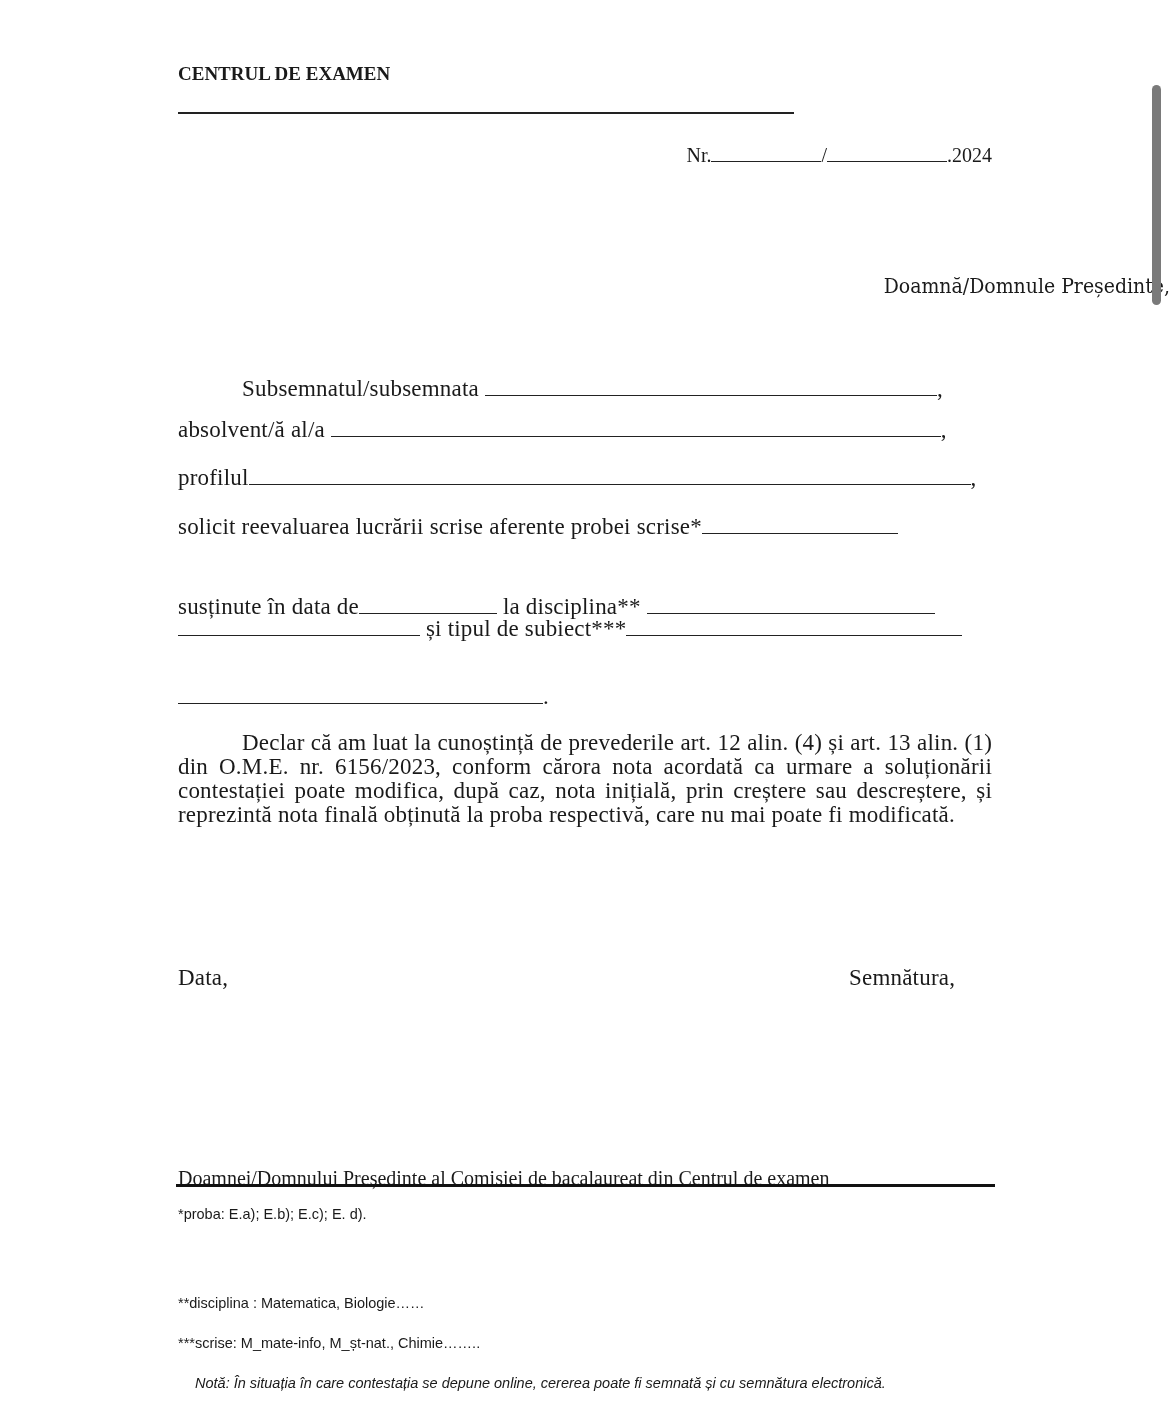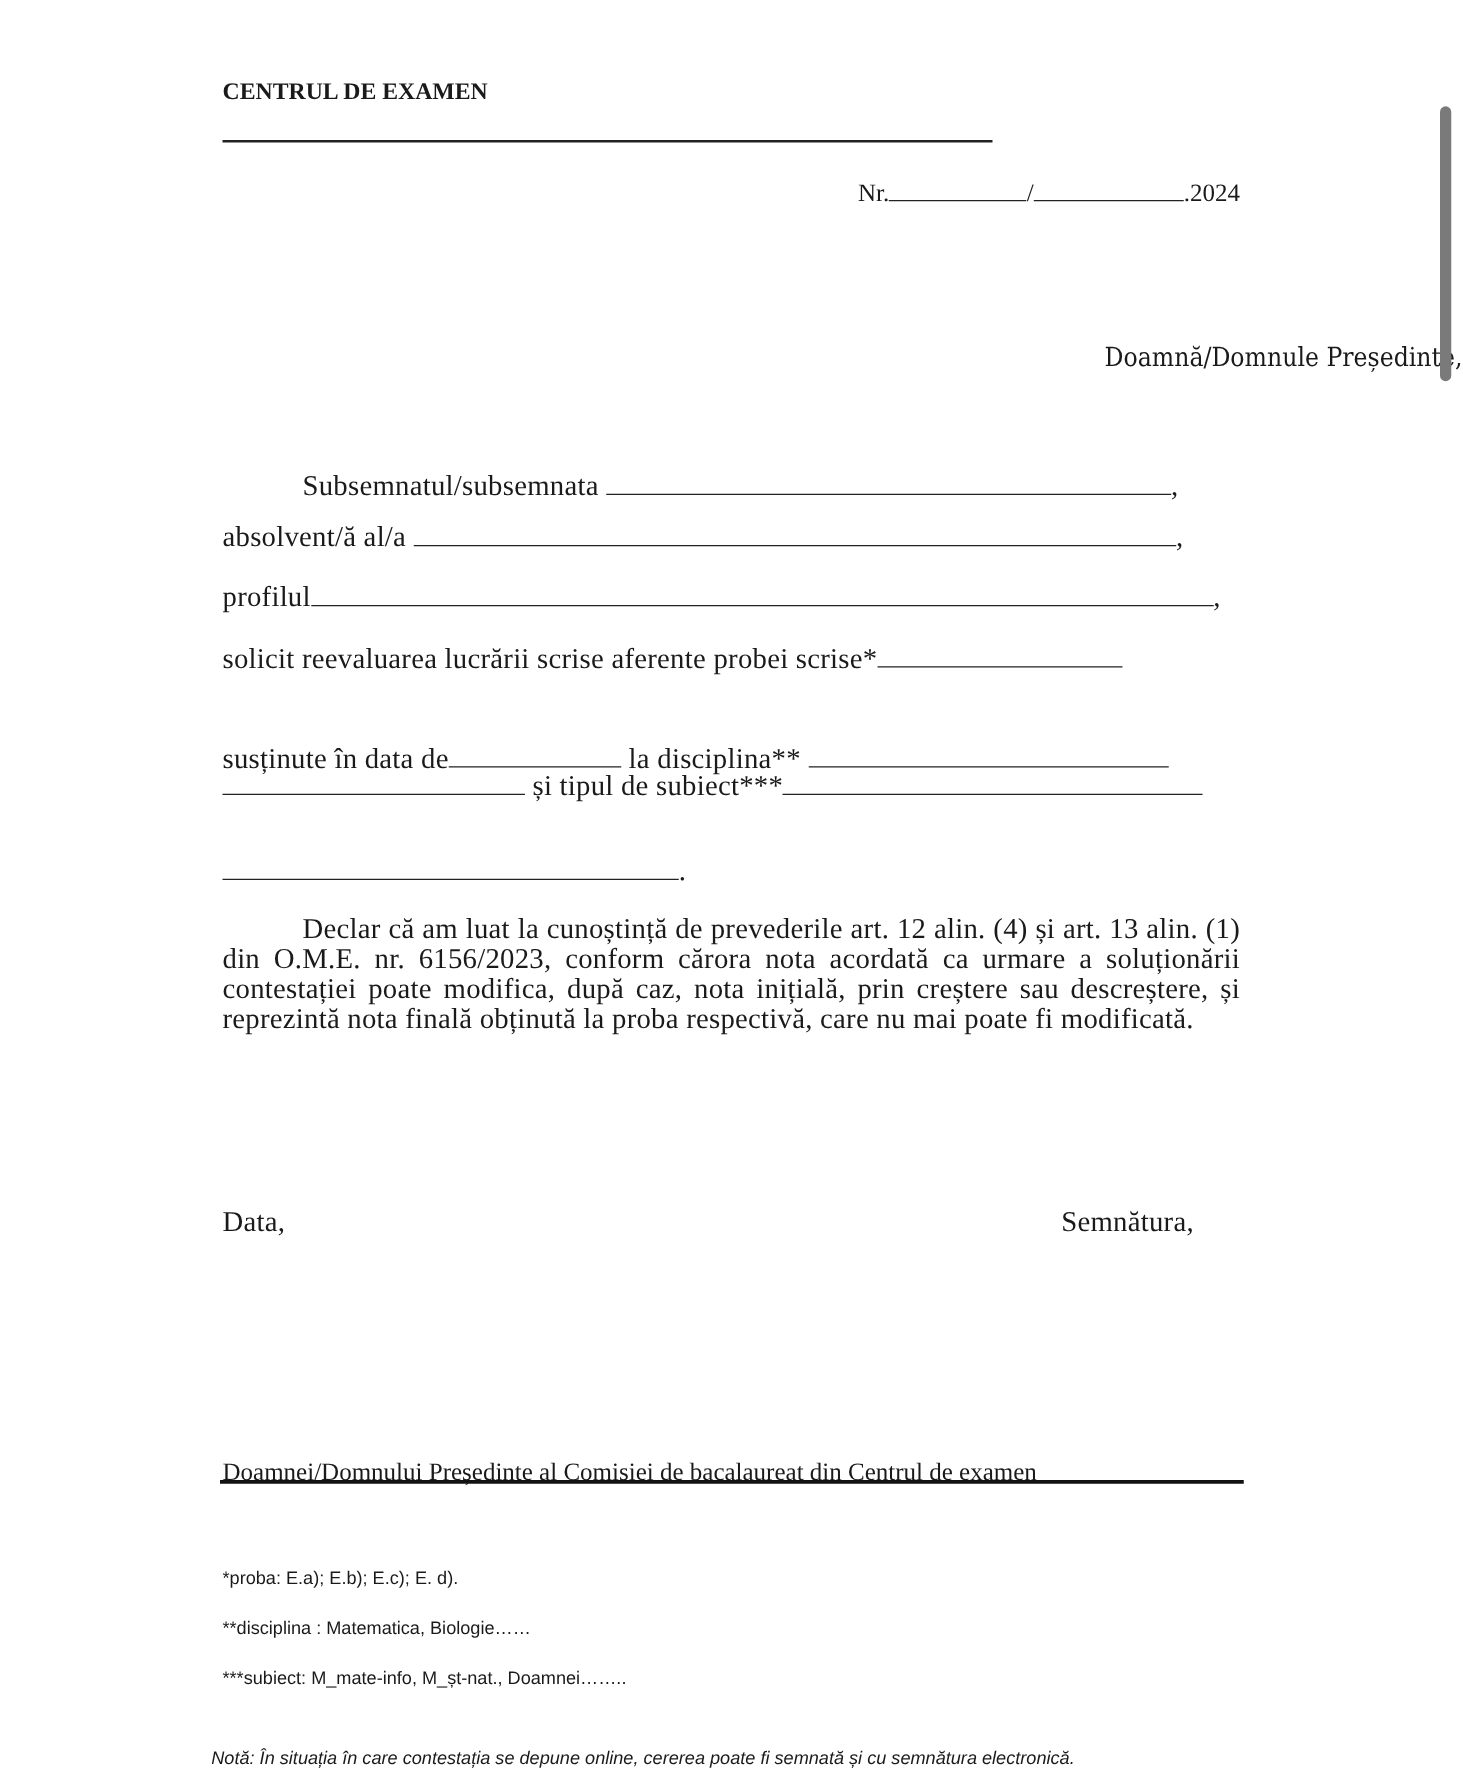--- a/index.html
+++ b/index.html
@@ -27,24 +27,24 @@
 
   .decl { left: 178px; top: 731px; width: 814px; }
   .decl p { margin: 0; text-indent: 64px; }
 
   .data-label { left: 178px; top: 965px; font-size: 23px; }
   .sign-label { left: 849px; top: 965px; font-size: 23px; }
 
   .addressee { left: 178px; top: 1140px; font-size: 20px; margin-top: 27px; }
   .addressee-line { left: 176px; top: 1184px; width: 819px; height: 0; border-top: 3px solid #111; }
 
-  .fn1 { left: 178px; top: 1255px; text-align: right; }
+  .fn1 { left: 178px; top: 1206px; text-align: right; }
   .fn2 { left: 178px; top: 1295px; }
   .fn3 { left: 178px; top: 1335px; }
-  .note { left: 169px; top: 1375px; font-style: italic; font-size: 14.5px; margin-top: 24px; }
+  .note { left: 195px; top: 1375px; font-style: italic; font-size: 14.5px; }
 
   .scrollbar {
     position: absolute; left: 1152px; top: 85px; width: 9px; height: 220px;
     background: #7a7a7a; border-radius: 5px;
   }
 </style>
 </head>
 <body>
 
 <div class="page">
@@ -93,17 +93,17 @@
   </div>
 
   <div class="abs body-text data-label">Data,</div>
   <div class="abs body-text sign-label">Semnătura,</div>
 
   <div class="abs tnr addressee">Doamnei/Domnului Președinte al Comisiei de bacalaureat din Centrul de examen</div>
   <div class="abs addressee-line"></div>
 
   <div class="abs foot fn1">*proba: E.a); E.b); E.c); E. d).</div>
   <div class="abs foot fn2">**disciplina : Matematica, Biologie……</div>
-  <div class="abs foot fn3">***subiect: M_mate-info, M_șt-nat., Doamnei……..</div>
+  <div class="abs foot fn3">***scrise: M_mate-info, M_șt-nat., Chimie……..</div>
   <div class="abs foot note">Notă: În situația în care contestația se depune online, cererea poate fi semnată și cu semnătura electronică.</div>
 
   <div class="scrollbar"></div>
 </div>
 
 </body></html>

